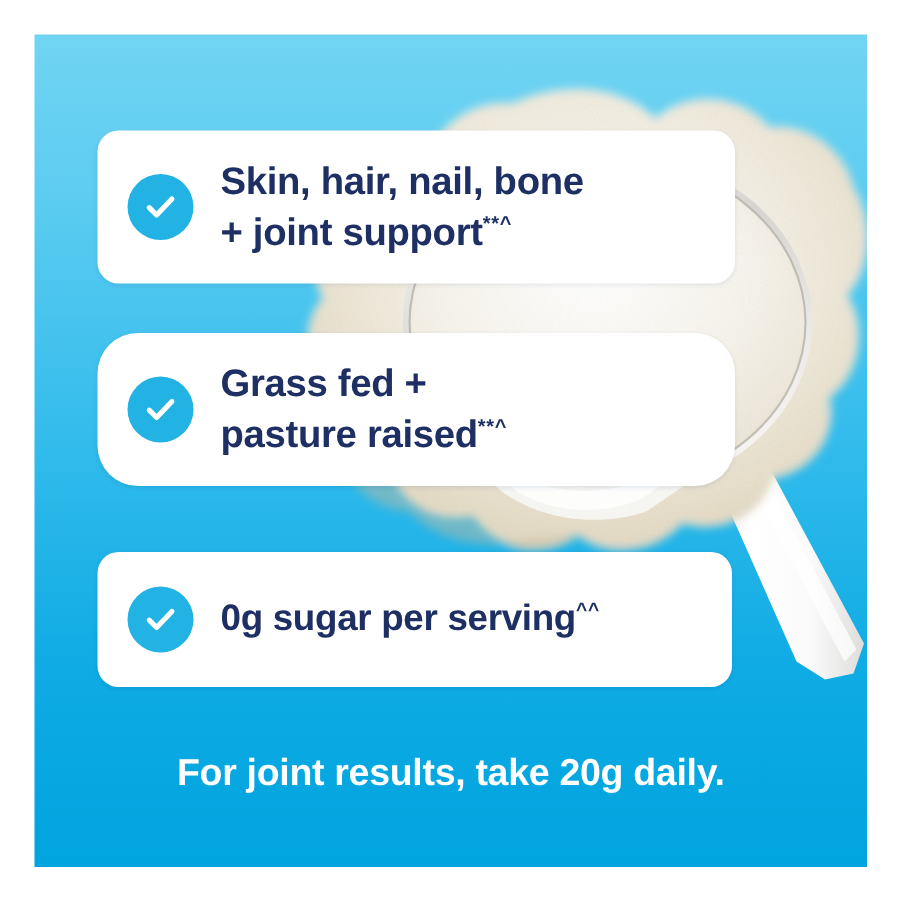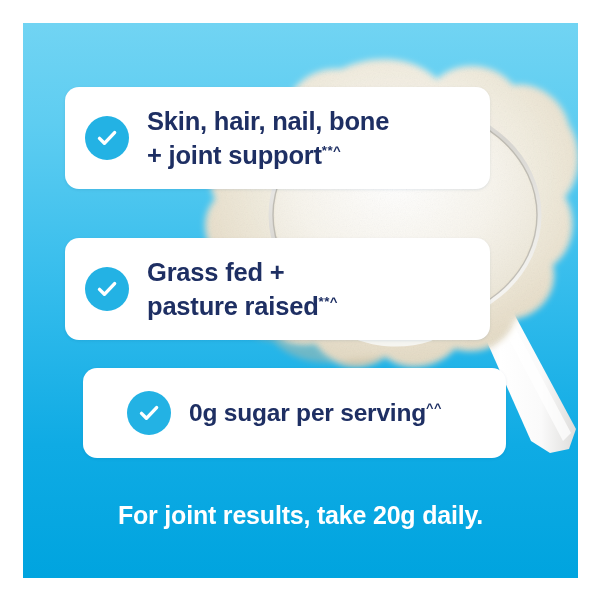--- a/index.html
+++ b/index.html
@@ -43,22 +43,22 @@
   .card {
     position: absolute;
     background: #ffffff;
     border-radius: 14px;
     display: flex;
     align-items: center;
     box-shadow: 0 1px 3px rgba(0, 60, 110, 0.10);
   }
 
   #card-1 { left: 42px; top: 64px;  width: 425px; height: 102px; }
-  #card-2 { left: 42px; top: 215px; width: 425px; height: 102px; }
-  #card-3 { left: 60px; top: 345px; width: 423px; height: 90px; padding-left: 24px;  }
+  #card-2 { left: 42px; top: 199px; width: 425px; height: 102px; border-radius: 27px; }
+  #card-3 { left: 42px; top: 345px; width: 423px; height: 90px;  }
 
   .check-badge {
     flex: 0 0 auto;
     width: 44px;
     height: 44px;
     margin-left: 20px;
     border-radius: 50%;
     background: #23b2e4;
     display: flex;
     align-items: center;

